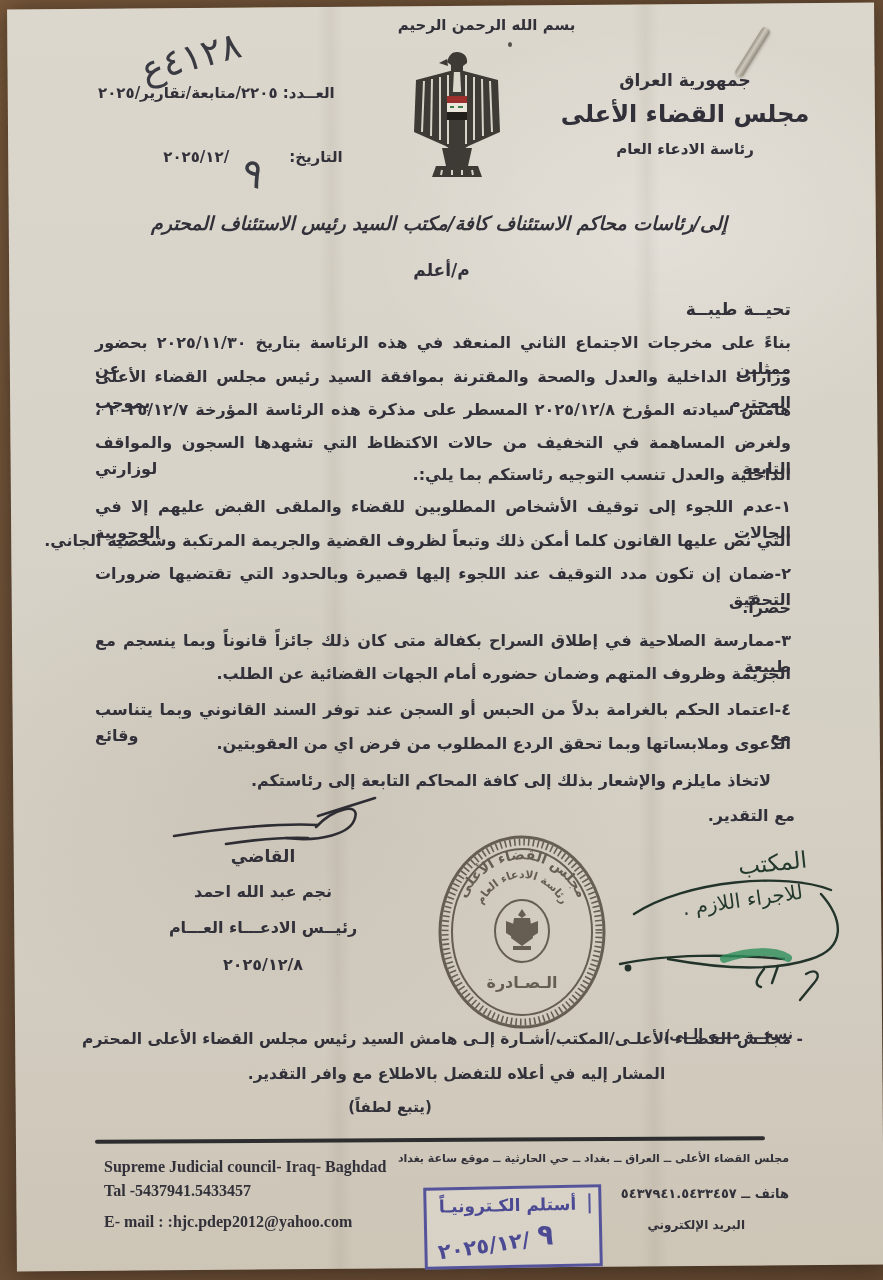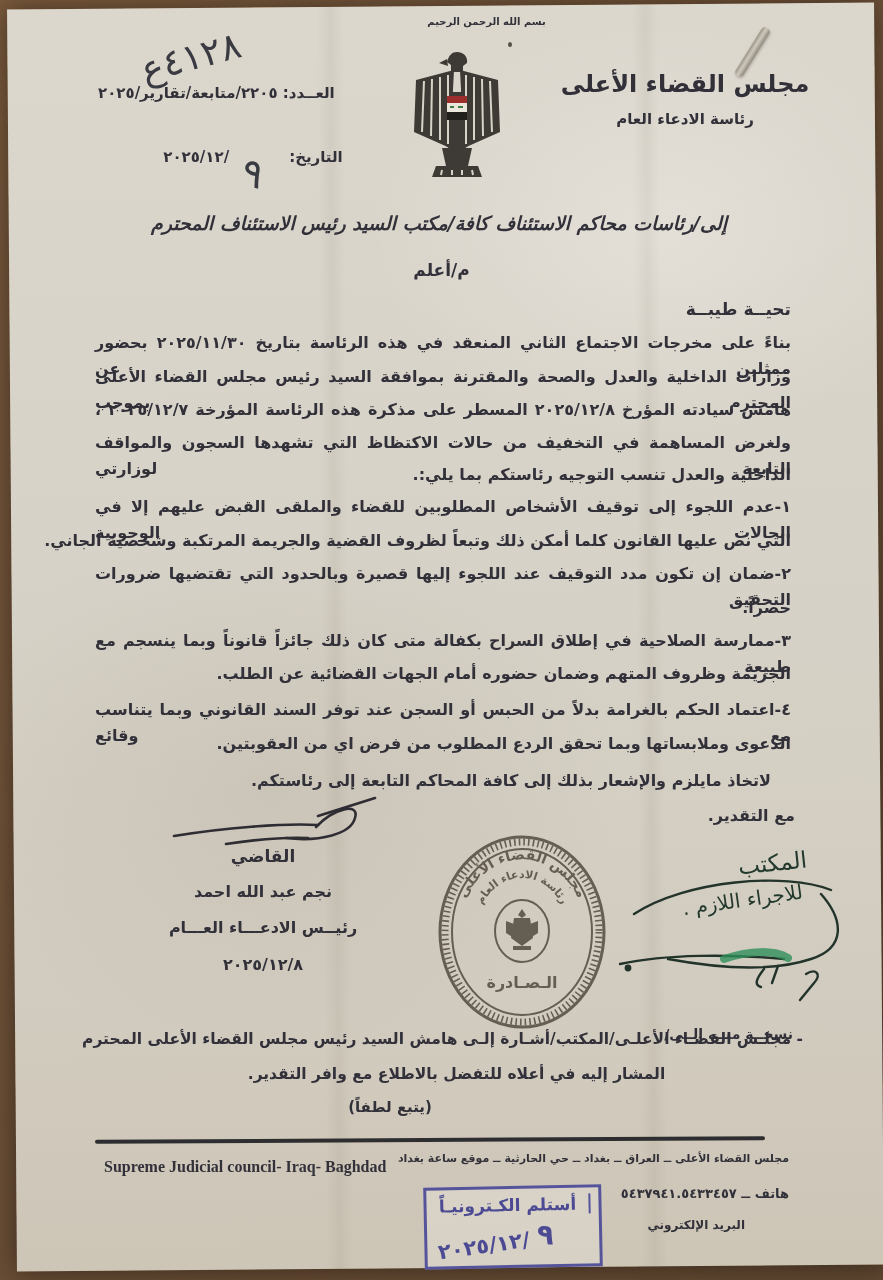--- a/index.html
+++ b/index.html
@@ -38,25 +38,26 @@
 <body>
 
 <div class="paper">
   <div class="crease" style="left:310px"></div>
   <div class="crease" style="left:625px"></div>
 </div>
 
 <div class="staple" style="top:24px;left:748px;transform:rotate(32deg)"></div>
 <div class="speck" style="top:42px;left:508px;width:4px;height:5px"></div>
 
-<div class="abs ar center" style="top:16px;left:90px;right:0;font-size:10px">بسم الله الرحمن الرحيم</div>
+<div class="abs ar center" style="top:16px;left:90px;right:0;font-size:15px">بسم الله الرحمن الرحيم</div>
 
 <div class="abs ar hand" style="top:36px;left:140px;font-size:37px;transform:rotate(-15deg);letter-spacing:2px">٤١٢٨ع</div>
 
 <div class="abs ar center" style="top:70px;right:48px;width:300px">
+  <div style="font-size:17px;margin-bottom:10px">جمهورية العراق</div>
   <div style="font-size:24px;margin-bottom:12px">مجلس القضاء الأعلى</div>
   <div style="font-size:15px;margin-bottom:11px">رئاسة الادعاء العام</div>
 </div>
 
 <svg class="abs" style="top:50px;left:406px" width="102" height="132" viewBox="0 0 102 132">
   <g fill="#2d2a25" opacity="0.9">
     <path d="M51 2 C58 2 62 7 61 13 L57 16 L57 22 L45 22 L45 15 L41 12 C43 5 46 2 51 2 Z"></path>
     <path d="M41 9 L33 13 L42 16 Z" fill="#2d2a25"></path>
     <path d="M48 20 L10 30 L8 82 L44 98 Z"></path>
     <path d="M54 20 L92 30 L94 82 L58 98 Z"></path>
@@ -181,20 +182,22 @@
 <div class="abs ar line center" style="top:1094px;left:310px;width:160px;font-size:15px">(يتبع لطفاً)</div>
 
 <div class="divider" style="top:1138px;left:95px;right:118px;transform:rotate(-0.3deg)"></div>
 
 <div class="abs ar" style="top:1152px;right:94px;font-size:11px;white-space:nowrap">مجلس القضاء الأعلى ــ العراق ــ بغداد ــ حي الحارثية ــ موقع ساعة بغداد</div>
 <div class="abs ar" style="top:1186px;right:94px;font-size:13px">هاتف ــ ٥٤٣٧٩٤١.٥٤٣٣٤٥٧</div>
 <div class="abs ar" style="top:1218px;right:138px;font-size:12px">البريد الإلكتروني</div>
 
 <div class="abs" dir="ltr" style="top:1158px;left:104px;color:#32313a;font-weight:700;font-family:'Liberation Serif',serif">
   <div style="font-size:16px;margin-bottom:6px">Supreme Judicial council- Iraq- Baghdad</div>
+  <div style="font-size:16px;margin-bottom:13px">Tal  -5437941.5433457</div>
+  <div style="font-size:16px">E- mail :  :hjc.pdep2012@yahoo.com</div>
 </div>
 
 <div class="receipt-box" style="top:1186px;left:424px;width:172px;height:76px;transform:rotate(-1.2deg)">
   <div class="ar purple" style="position:absolute;top:6px;right:8px;left:6px;font-size:17px;border-right:2px solid #55549b;padding-right:6px;text-align:center">أستلم الكـترونيـاً</div>
   <div dir="ltr" class="purple hand" style="position:absolute;top:36px;left:10px;font-size:21px;font-weight:700;transform:rotate(-7deg)">
     <span>٢٠٢٥/١٢/</span>
     <span style="font-size:28px;display:inline-block;transform:rotate(12deg)">٩</span>
   </div>
 </div>
 

